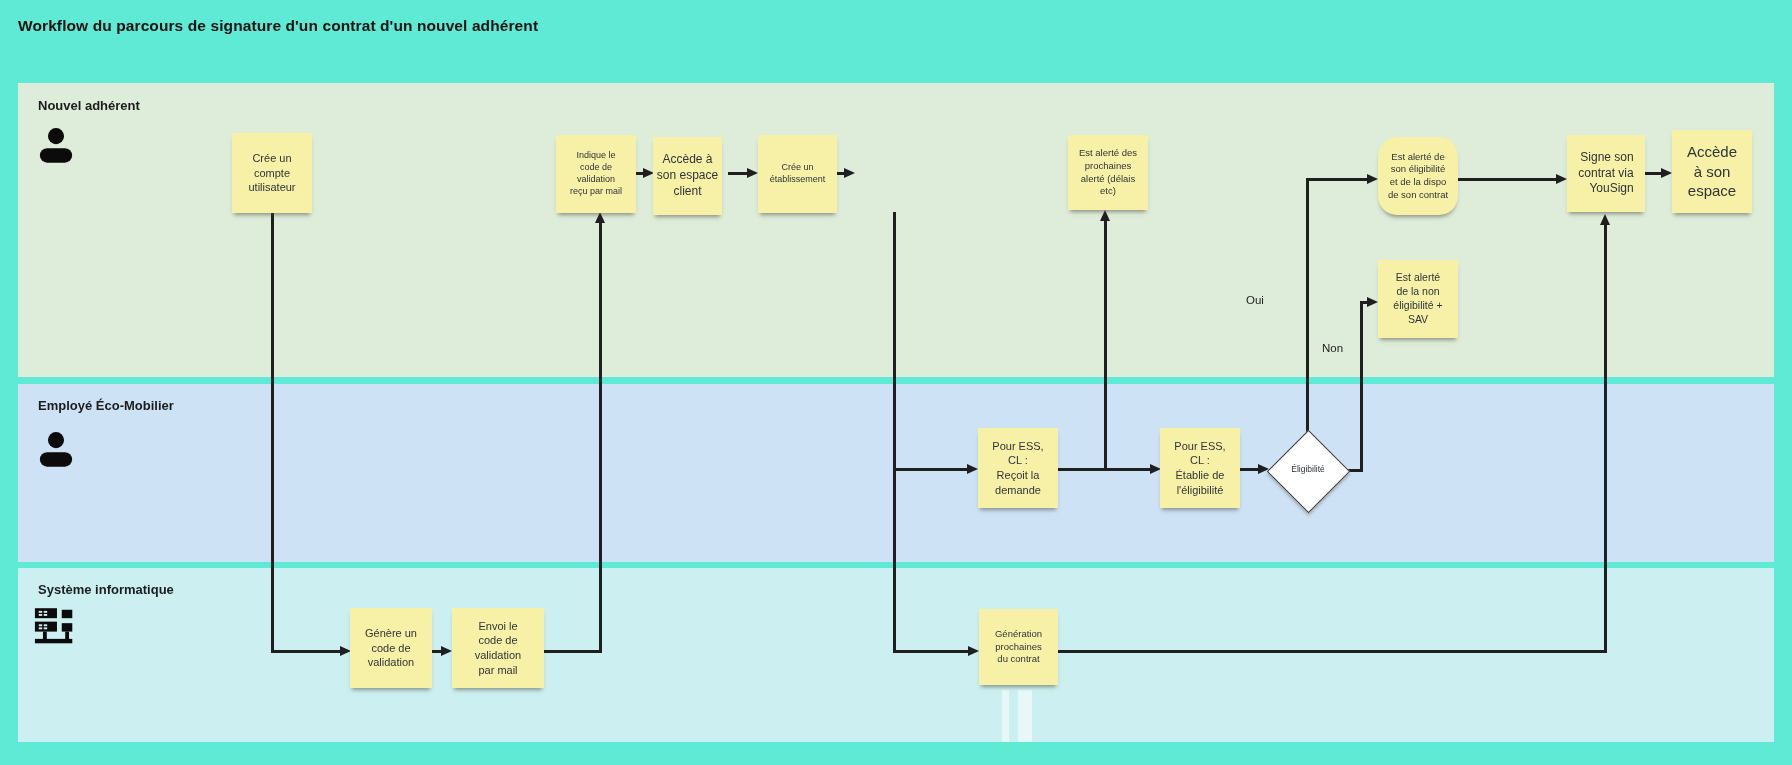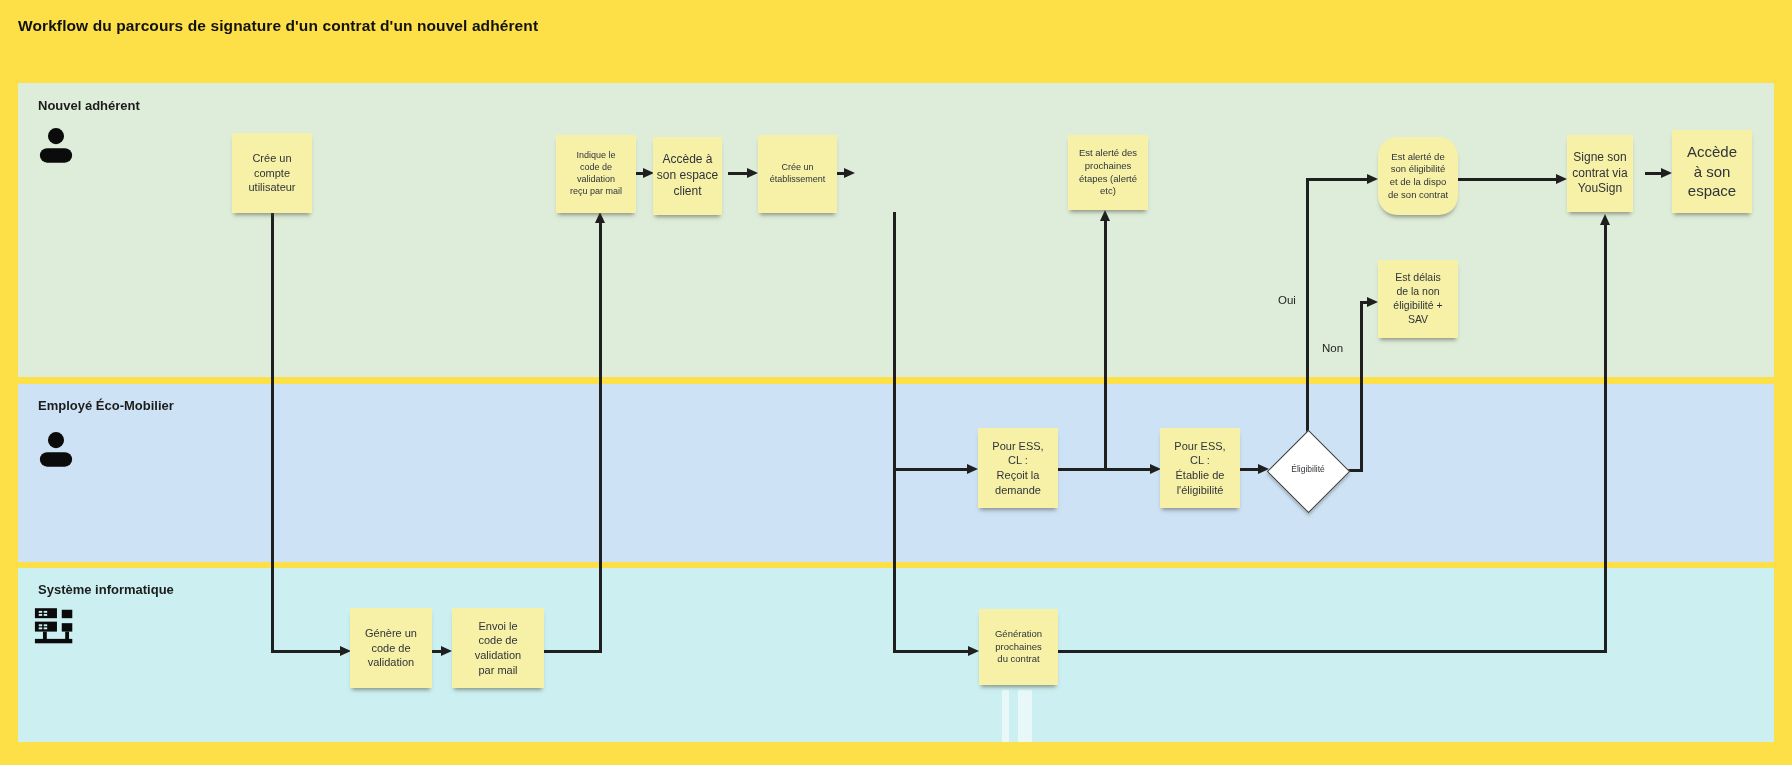--- a/index.html
+++ b/index.html
@@ -1,17 +1,17 @@
 <!DOCTYPE html>
 <html><head>
 <meta charset="utf-8">
 <style>
   html,body{margin:0;padding:0;background:#ffffff;width:1792px;height:765px;overflow:hidden;
             font-family:"Liberation Sans","DejaVu Sans",sans-serif;}
-  #stage{position:relative;width:1792px;height:765px;background:#fde047;}
+  #stage{position:relative;width:1792px;height:765px;background:#5eead4;}
 
   .page-title{position:absolute;left:18px;top:17px;font-size:15.5px;font-weight:bold;color:#121212;letter-spacing:.1px;}
 
   .lane{position:absolute;left:18px;width:1756px;}
   .lane-green{top:83px;height:294px;background:#deedd9;}
   .lane-blue{top:384px;height:178px;background:#cde2f5;}
   .lane-cyan{top:568px;height:174px;background:#ccf0f1;}
 
   .lane-label{position:absolute;font-size:13px;font-weight:bold;color:#1c1c1c;}
   .lane-icon{position:absolute;width:46px;height:46px;}
@@ -130,48 +130,48 @@
   <div class="edge h" style="left:1458px;top:178px;width:99px;"></div>
   <div class="ah right" style="left:1556px;top:174px;"></div>
 
   <div class="edge h" style="left:1645px;top:172px;width:17px;"></div>
   <div class="ah right" style="left:1661px;top:168px;"></div>
 
   <div class="edge h" style="left:1058px;top:650px;width:549px;"></div>
   <div class="edge v" style="left:1604px;top:225px;height:428px;"></div>
   <div class="ah up" style="left:1600px;top:214px;"></div>
 
-  <div class="edge-label" style="left:1278px;top:294px;">Oui</div>
+  <div class="edge-label" style="left:1246px;top:294px;">Oui</div>
   <div class="edge-label" style="left:1322px;top:342px;">Non</div>
 
   <div class="note" style="left:232px;top:133px;width:80px;height:80px;font-size:11px;">Crée un
 compte
 utilisateur</div>
   <div class="note" style="left:556px;top:135px;width:80px;height:78px;font-size:9px;">Indique le
 code de
 validation
 reçu par mail</div>
   <div class="note" style="left:653px;top:137px;width:69px;height:78px;font-size:12px;">Accède à
 son espace
 client</div>
   <div class="note" style="left:758px;top:135px;width:79px;height:78px;font-size:9px;">Crée un
 établissement</div>
   <div class="note" style="left:1068px;top:135px;width:80px;height:75px;font-size:9.5px;">Est alerté des
 prochaines
-étapes (alerté
+alerté (délais
 etc)</div>
   <div class="note" style="left:1378px;top:137px;width:80px;height:78px;font-size:9.5px;border-radius:19px;">Est alerté de
 son éligibilité
 et de la dispo
 de son contrat</div>
-  <div class="note" style="left:1378px;top:260px;width:80px;height:78px;font-size:10.5px;">Est délais
+  <div class="note" style="left:1378px;top:260px;width:80px;height:78px;font-size:10.5px;">Est alerté
 de la non
 éligibilité +
 SAV</div>
-  <div class="note" style="left:1567px;top:135px;width:66px;height:77px;font-size:12px;">Signe son
+  <div class="note" style="left:1567px;top:135px;width:78px;height:77px;font-size:12px;text-align:right;">Signe son
 contrat via
 YouSign</div>
   <div class="note" style="left:1672px;top:130px;width:80px;height:83px;font-size:15px;">Accède
 à son
 espace</div>
 
   <div class="note" style="left:978px;top:428px;width:80px;height:80px;font-size:11px;">Pour ESS,
 CL :
 Reçoit la
 demande</div>

